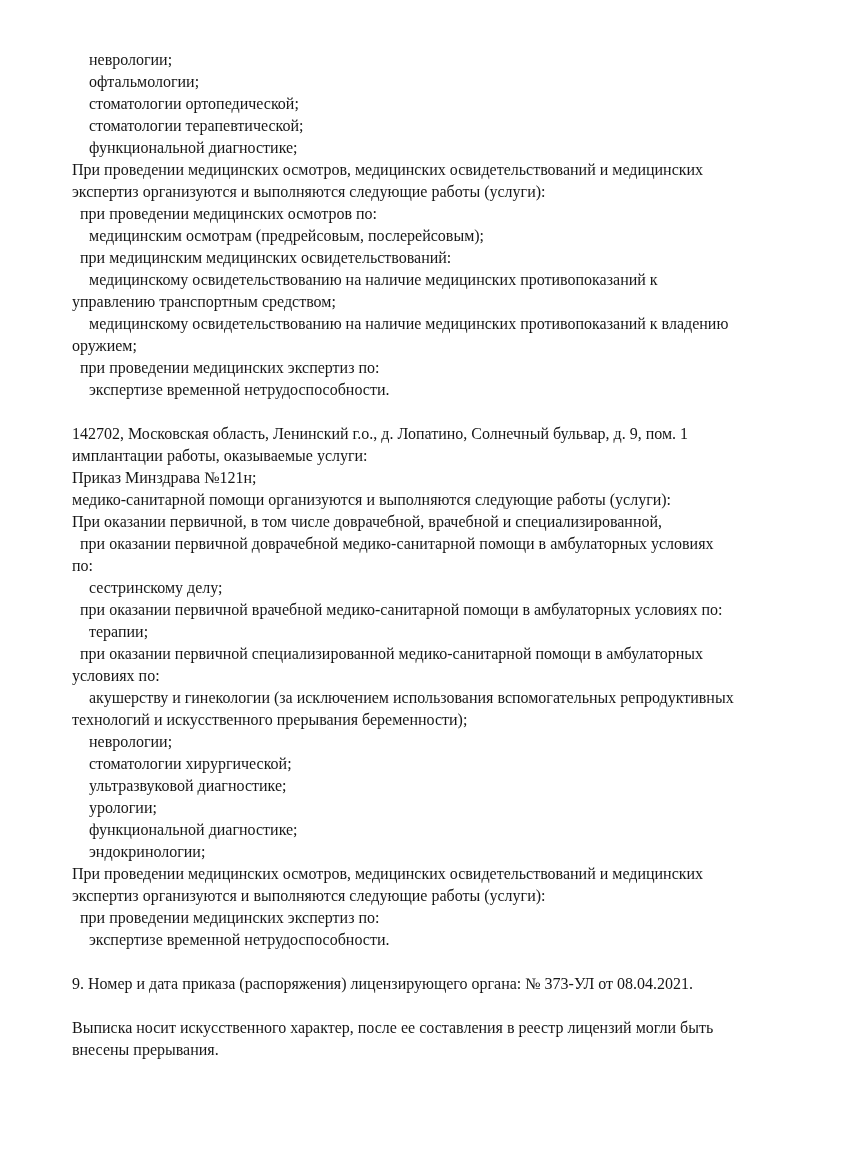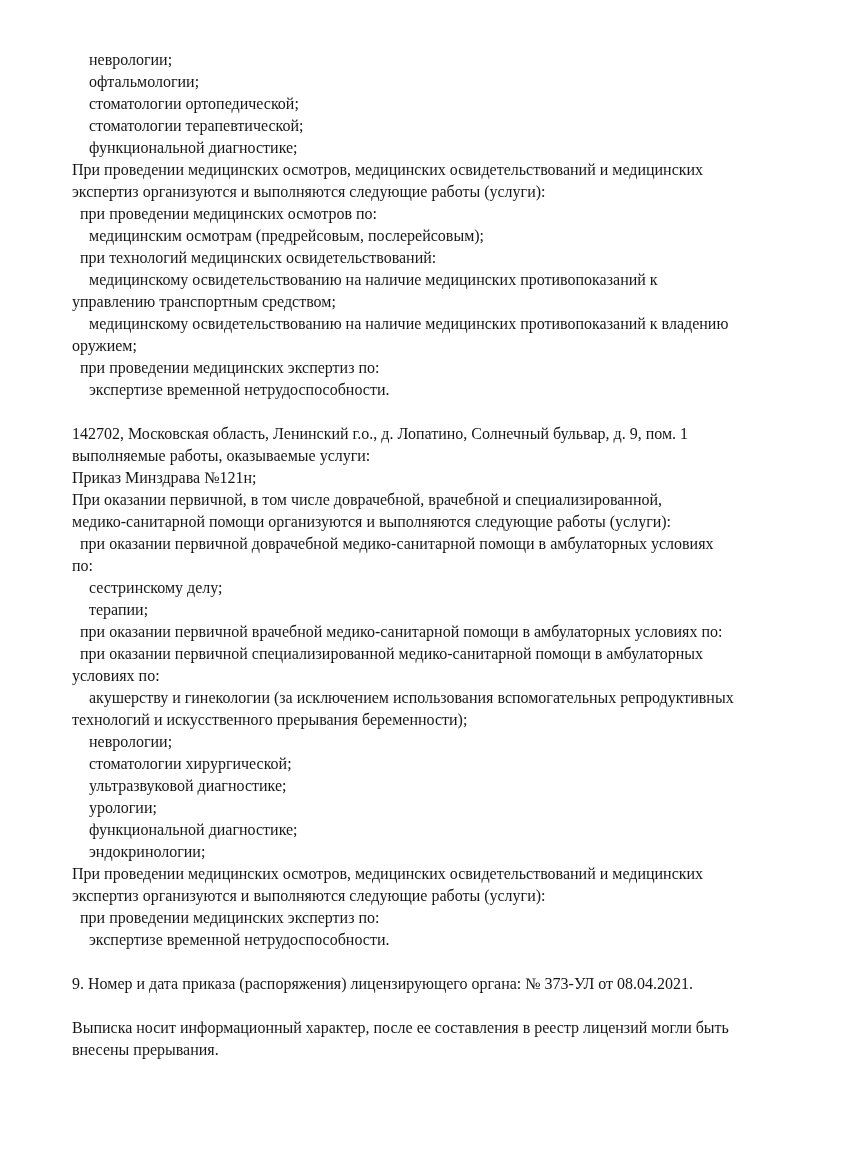--- a/index.html
+++ b/index.html
@@ -38,51 +38,51 @@
   <div class="doc-lines">
       <div class="line indent-2">неврологии;</div>
       <div class="line indent-2">офтальмологии;</div>
       <div class="line indent-2">стоматологии ортопедической;</div>
       <div class="line indent-2">стоматологии терапевтической;</div>
       <div class="line indent-2">функциональной диагностике;</div>
       <div class="line indent-0">При проведении медицинских осмотров, медицинских освидетельствований и медицинских</div>
       <div class="line indent-0">экспертиз организуются и выполняются следующие работы (услуги):</div>
       <div class="line indent-1">при проведении медицинских осмотров по:</div>
       <div class="line indent-2">медицинским осмотрам (предрейсовым, послерейсовым);</div>
-      <div class="line indent-1">при технологий медицинских освидетельствований:</div>
+      <div class="line indent-1">при медицинским медицинских освидетельствований:</div>
       <div class="line indent-2">медицинскому освидетельствованию на наличие медицинских противопоказаний к</div>
       <div class="line indent-0">управлению транспортным средством;</div>
       <div class="line indent-2">медицинскому освидетельствованию на наличие медицинских противопоказаний к владению</div>
       <div class="line indent-0">оружием;</div>
       <div class="line indent-1">при проведении медицинских экспертиз по:</div>
       <div class="line indent-2">экспертизе временной нетрудоспособности.</div>
       <div class="line indent-0 blank"></div>
       <div class="line indent-0">142702, Московская область, Ленинский г.о., д. Лопатино, Солнечный бульвар, д. 9, пом. 1</div>
-      <div class="line indent-0">выполняемые работы, оказываемые услуги:</div>
+      <div class="line indent-0">имплантации работы, оказываемые услуги:</div>
       <div class="line indent-0">Приказ Минздрава №121н;</div>
+      <div class="line indent-0">медико-санитарной помощи организуются и выполняются следующие работы (услуги):</div>
       <div class="line indent-0">При оказании первичной, в том числе доврачебной, врачебной и специализированной,</div>
-      <div class="line indent-0">медико-санитарной помощи организуются и выполняются следующие работы (услуги):</div>
       <div class="line indent-1">при оказании первичной доврачебной медико-санитарной помощи в амбулаторных условиях</div>
       <div class="line indent-0">по:</div>
       <div class="line indent-2">сестринскому делу;</div>
+      <div class="line indent-1">при оказании первичной врачебной медико-санитарной помощи в амбулаторных условиях по:</div>
       <div class="line indent-2">терапии;</div>
-      <div class="line indent-1">при оказании первичной врачебной медико-санитарной помощи в амбулаторных условиях по:</div>
       <div class="line indent-1">при оказании первичной специализированной медико-санитарной помощи в амбулаторных</div>
       <div class="line indent-0">условиях по:</div>
       <div class="line indent-2">акушерству и гинекологии (за исключением использования вспомогательных репродуктивных</div>
       <div class="line indent-0">технологий и искусственного прерывания беременности);</div>
       <div class="line indent-2">неврологии;</div>
       <div class="line indent-2">стоматологии хирургической;</div>
       <div class="line indent-2">ультразвуковой диагностике;</div>
       <div class="line indent-2">урологии;</div>
       <div class="line indent-2">функциональной диагностике;</div>
       <div class="line indent-2">эндокринологии;</div>
       <div class="line indent-0">При проведении медицинских осмотров, медицинских освидетельствований и медицинских</div>
       <div class="line indent-0">экспертиз организуются и выполняются следующие работы (услуги):</div>
       <div class="line indent-1">при проведении медицинских экспертиз по:</div>
       <div class="line indent-2">экспертизе временной нетрудоспособности.</div>
       <div class="line indent-0 blank"></div>
       <div class="line indent-0">9. Номер и дата приказа (распоряжения) лицензирующего органа: № 373-УЛ от 08.04.2021.</div>
       <div class="line indent-0 blank"></div>
-      <div class="line indent-0">Выписка носит информационный характер, после ее составления в реестр лицензий могли быть</div>
+      <div class="line indent-0">Выписка носит искусственного характер, после ее составления в реестр лицензий могли быть</div>
       <div class="line indent-0">внесены прерывания.</div>
     </div>
 </div>
 
 </body></html>

